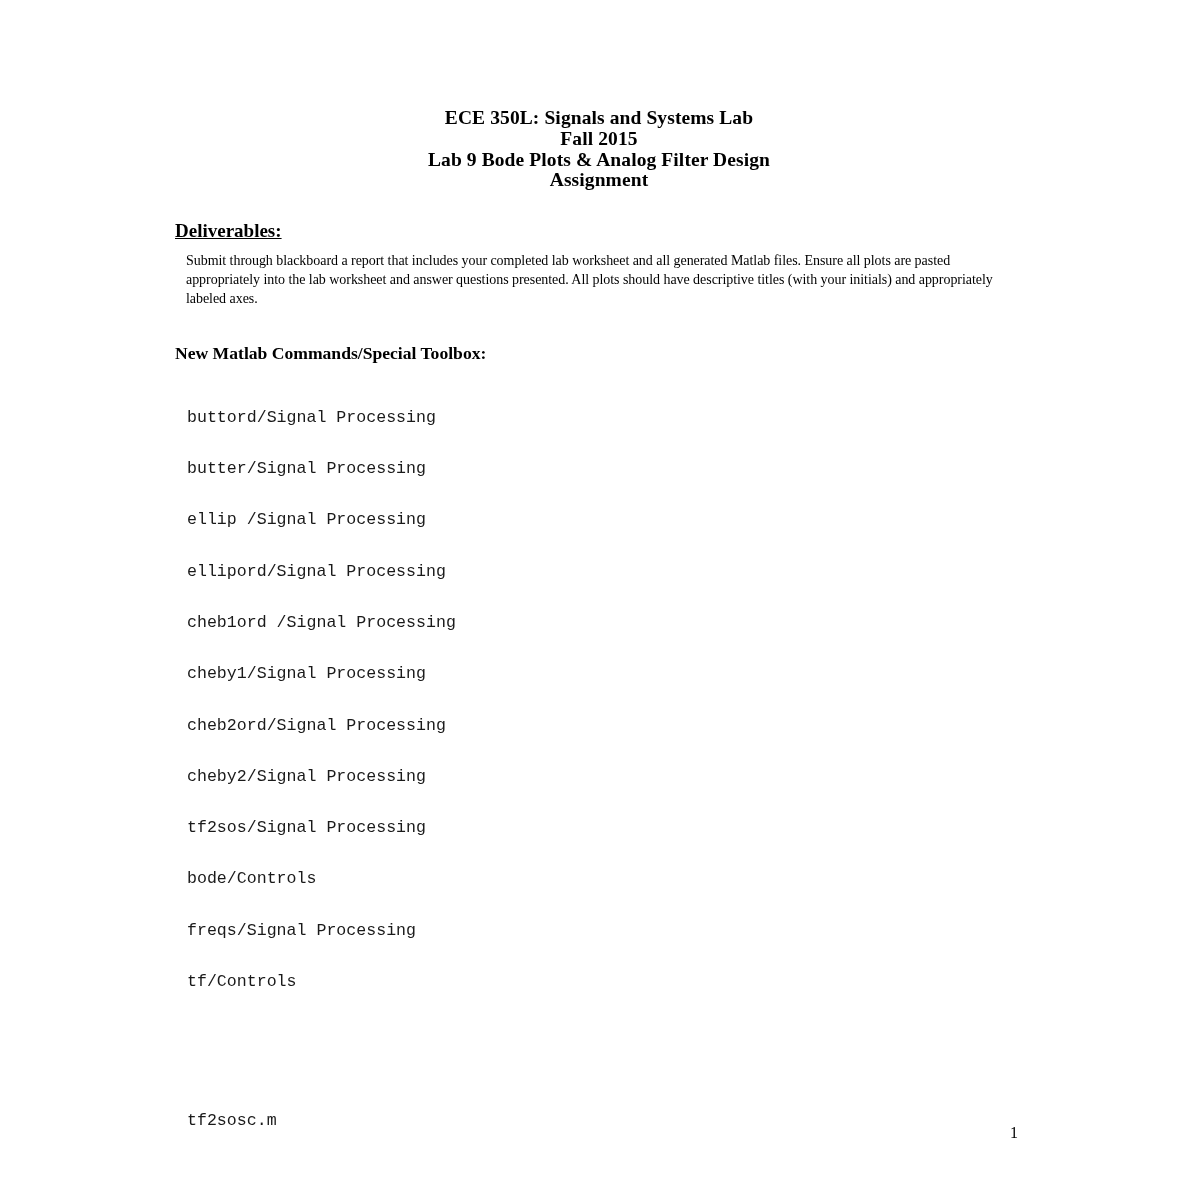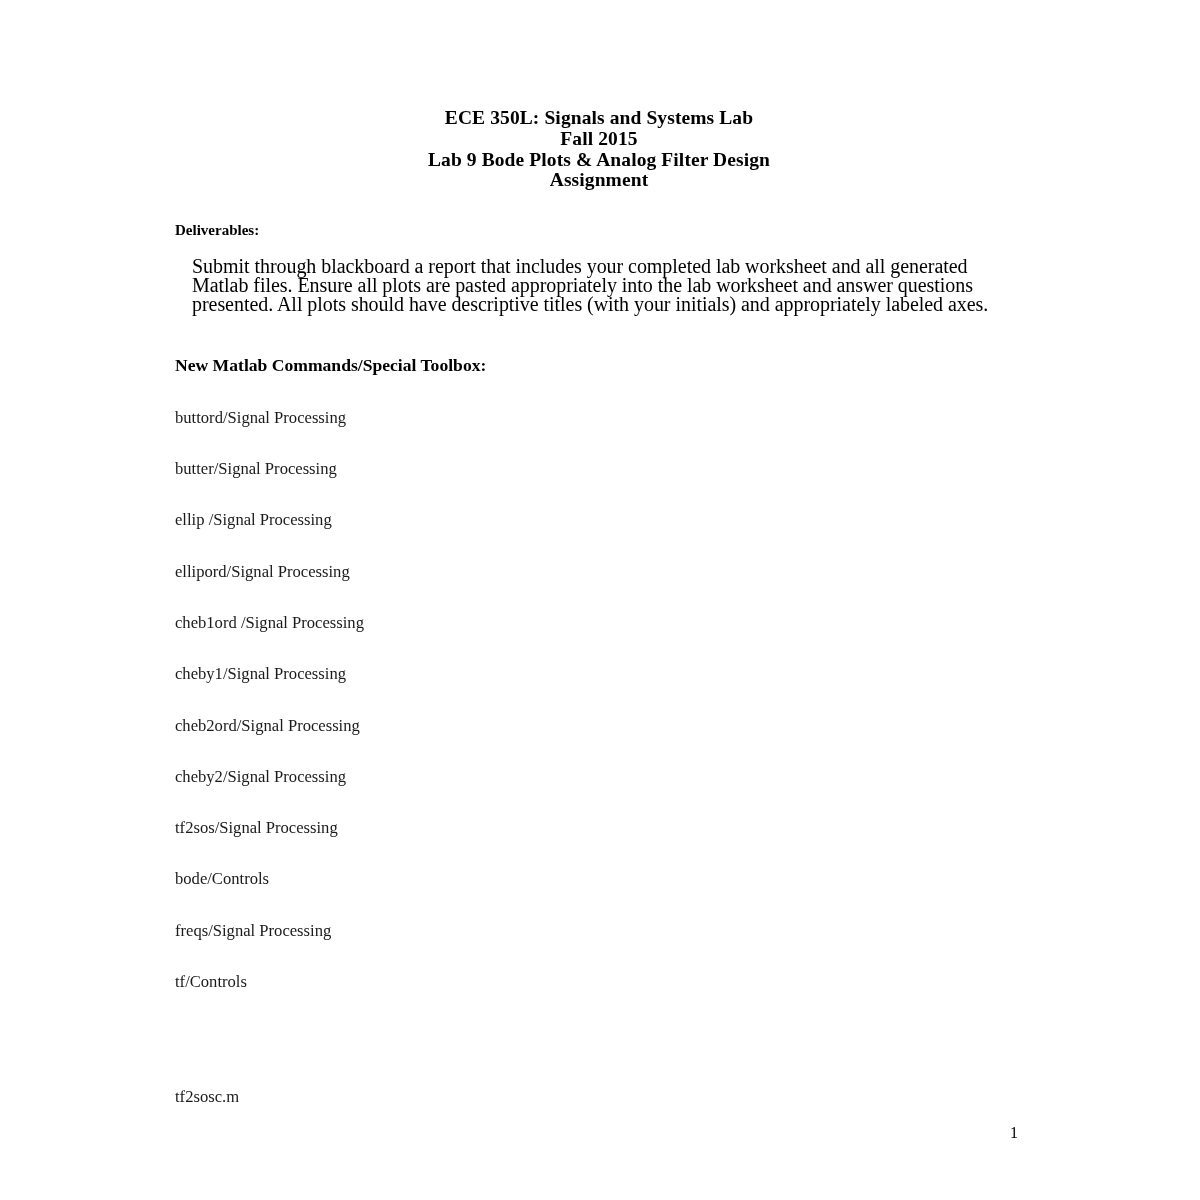--- a/index.html
+++ b/index.html
@@ -34,47 +34,48 @@
     text-align: center;
     font-weight: bold;
     font-size: 19.5px;
     line-height: 20.8px;
     letter-spacing: 0.1px;
   }
   .title-line { display: block; white-space: nowrap; }
 
   
   .para {
-    font-size: 20px;
+    font-size: 14px;
     line-height: 19.1px;
     text-align: left;
-    margin: 17px;
+    margin: 11px;
     letter-spacing: -0.05px;
   }
   .head-bold {
     font-weight: bold;
-    font-size: 15px;
+    font-size: 19px;
     line-height: 19.1px;
     margin: 0;
+    text-decoration: underline;
   }
   .head-underline {
     font-weight: bold;
     font-size: 17.6px;
     line-height: 19.1px;
     margin: 0;
     display: inline-block;
   }
 
   
   .mono {
-    font-family: Liberation Serif, serif;
+    font-family: Liberation Mono, monospace;
     font-size: 16.6px;
     line-height: 17.1px;
     white-space: pre;
-    margin: 0;
+    margin: 12px;
     color: #1a1a1a;
   }
   .mono-line { display: block; }
   .gap-24 { height: 24px; }
   .gap-30 { height: 30px; }
 
   .page-number {
     position: absolute;
     left: 1010px;
     top: 1124px;

